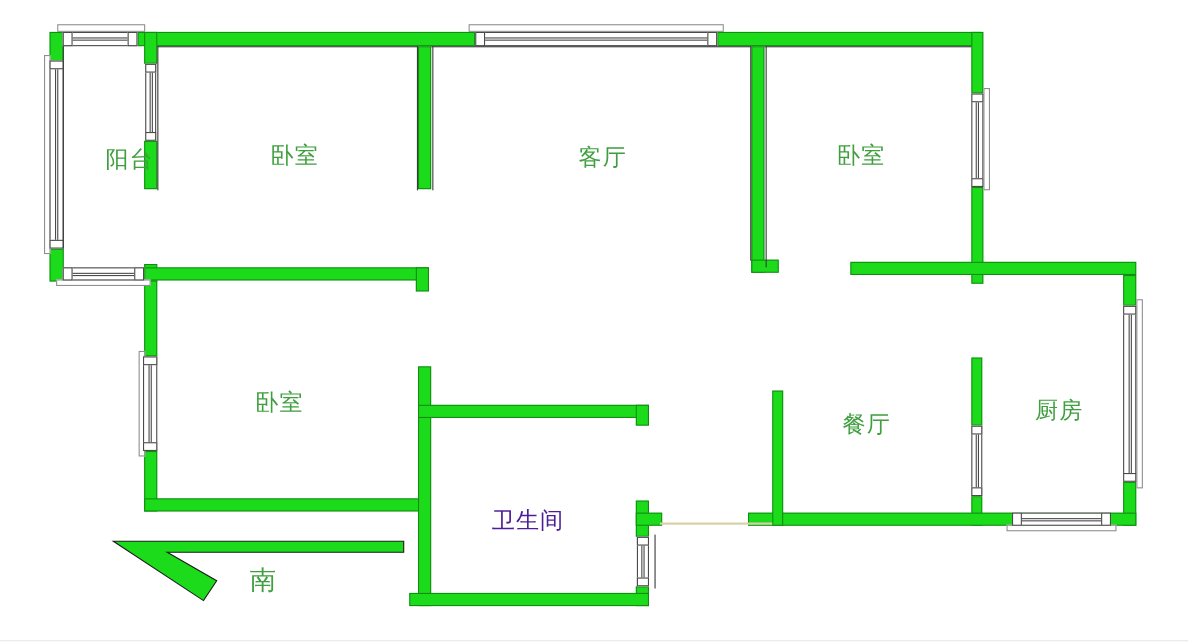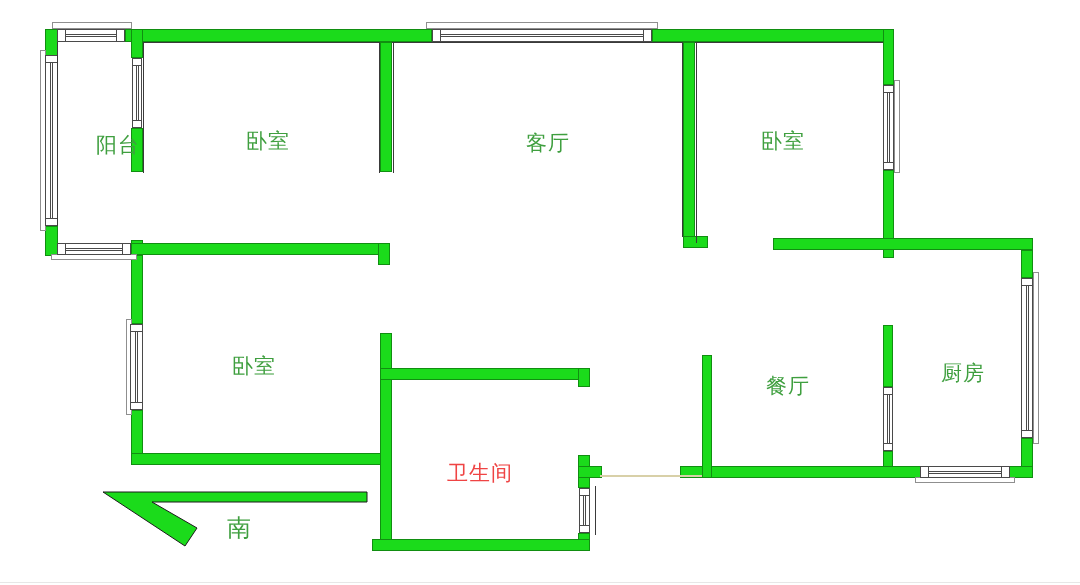--- a/index.html
+++ b/index.html
@@ -165,18 +165,18 @@
     <div class="hairline" style="left: 595px; top: 486px; width: 1px; height: 49px; background: rgb(58, 58, 58);"></div>
     <div class="hairline" style="left: 0px; top: 582px; width: 1080px; height: 1px; background: rgb(231, 231, 231);"></div>
     <div class="opening-line" style="left: 600px; top: 475px; width: 102px; height: 2px; background: rgb(216, 208, 168);"></div>
     <span class="room-label" style="left: 66px; top: 135px; font-size: 21px; color: rgb(63, 159, 63); margin-left: 30px;">阳台</span>
     <span class="room-label" style="left: 246px; top: 131px; font-size: 21px; color: rgb(63, 159, 63);">卧室</span>
     <span class="room-label" style="left: 526px; top: 133px; font-size: 21px; color: rgb(63, 159, 63);">客厅</span>
     <span class="room-label" style="left: 761px; top: 131px; font-size: 21px; color: rgb(63, 159, 63);">卧室</span>
     <span class="room-label" style="left: 232px; top: 356px; font-size: 21px; color: rgb(63, 159, 63);">卧室</span>
     <span class="room-label" style="left: 766px; top: 376px; font-size: 21px; color: rgb(63, 159, 63);">餐厅</span>
     <span class="room-label" style="left: 941px; top: 363px; font-size: 21px; color: rgb(63, 159, 63);">厨房</span>
-    <span class="room-label" style="left: 447px; top: 463px; font-size: 21px; color: #ef4444;">卫生间</span>
+    <span class="room-label" style="left: 447px; top: 463px; font-size: 21px; color: #4c1d95;">卫生间</span>
     <svg id="compass-arrow" width="290" height="72" style="left: 95px; top: 484px;">
       <polygon points="8,8 272,8 272,18 57,18 102,44 90,62" fill="#1bdb1b" stroke="#1b1b1b" stroke-width="1"></polygon>
     </svg>
     <span class="room-label" style="left: 227px; top: 516px; font-size: 24px; color: rgb(63, 159, 63);">南</span>
   </div>
 
 </body></html>

